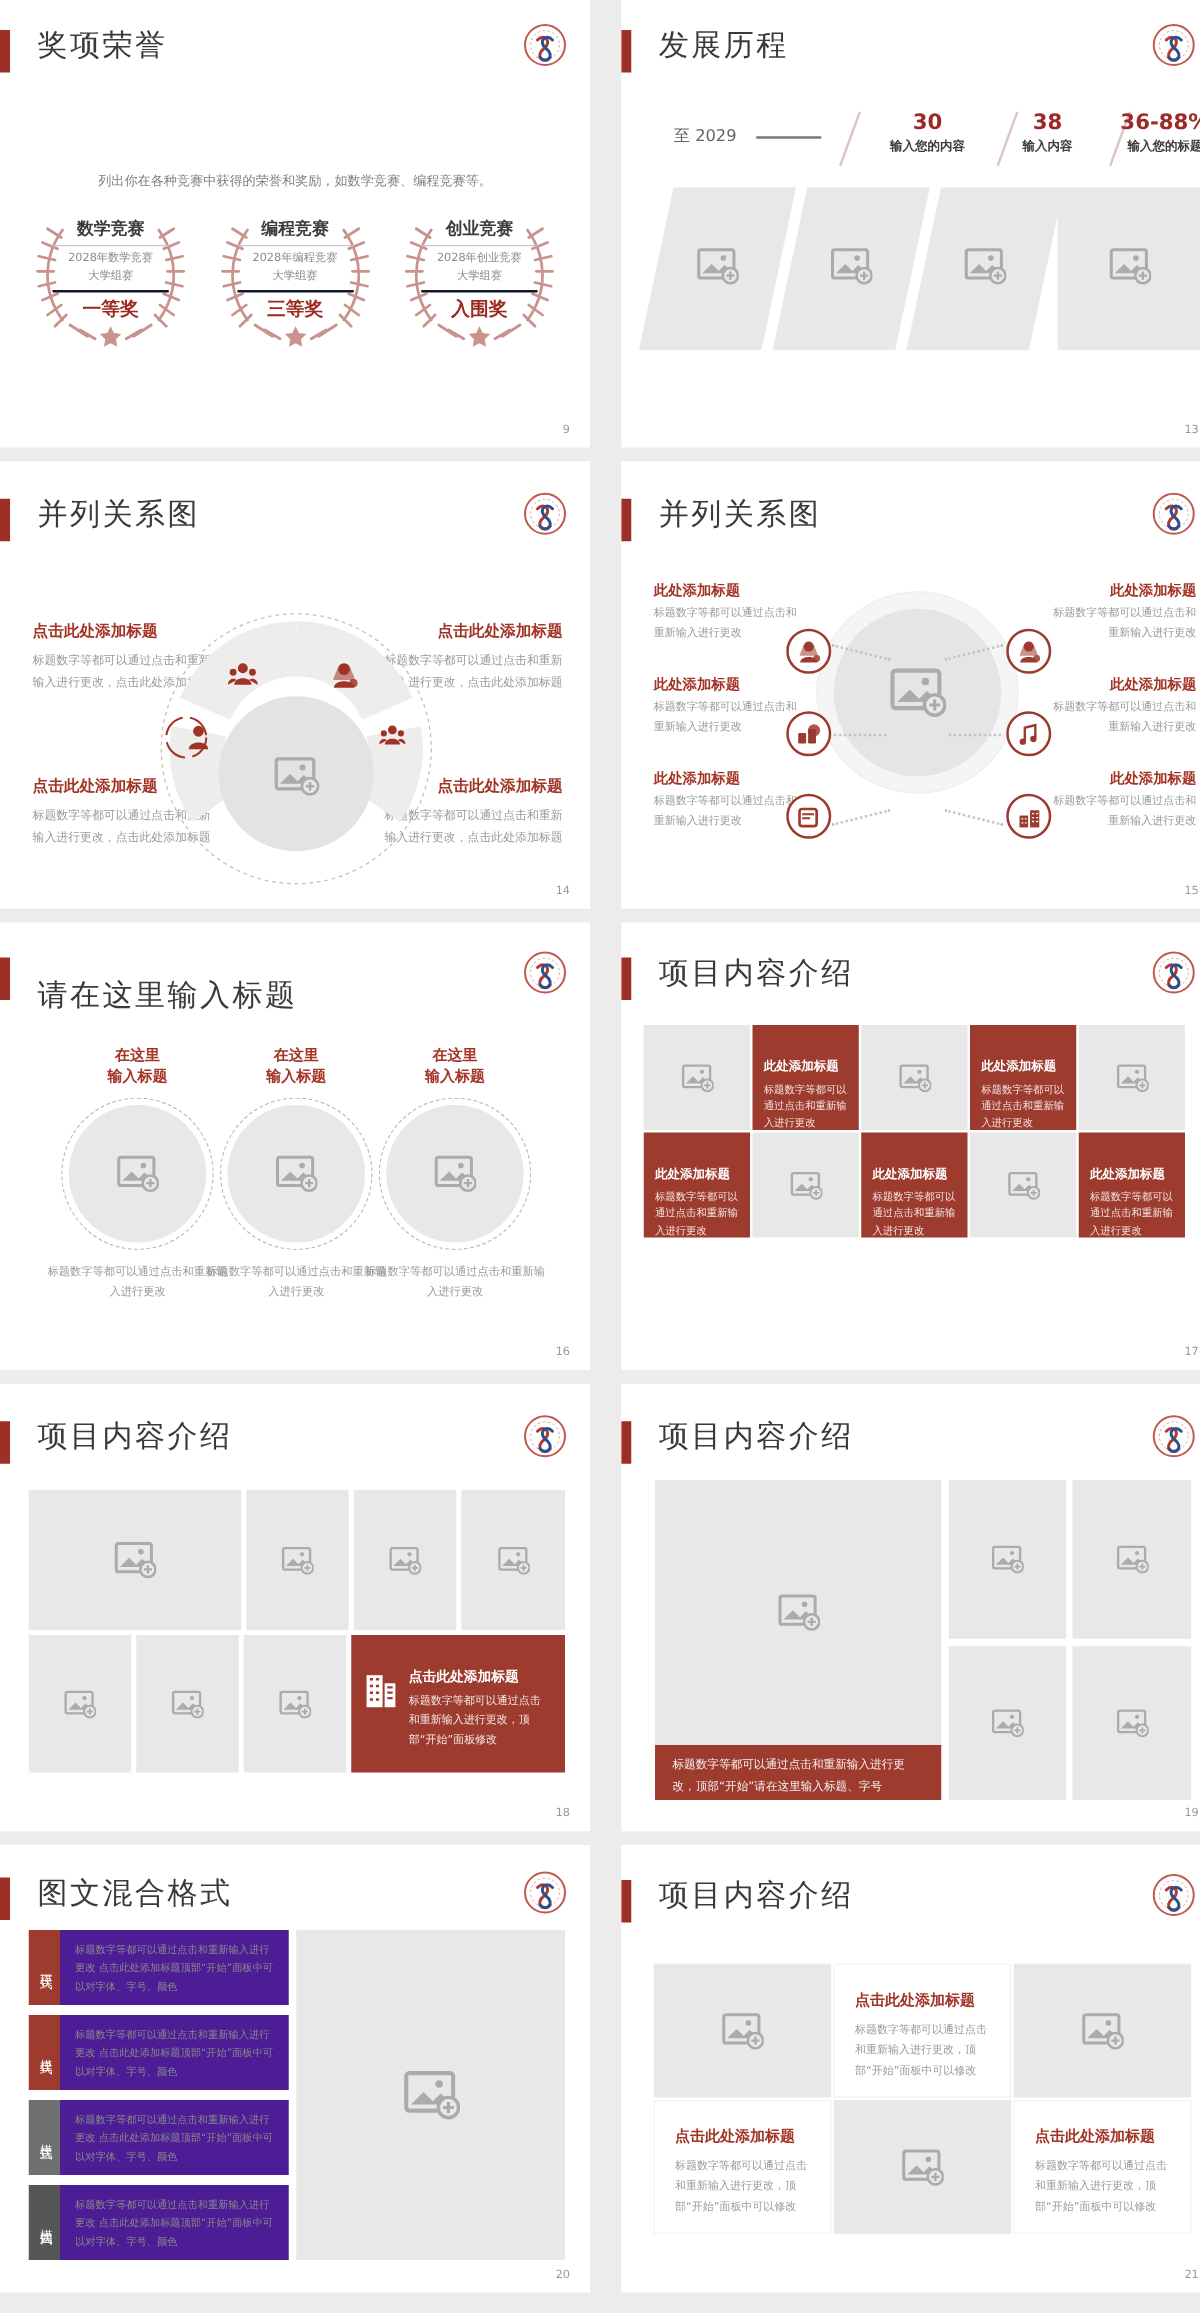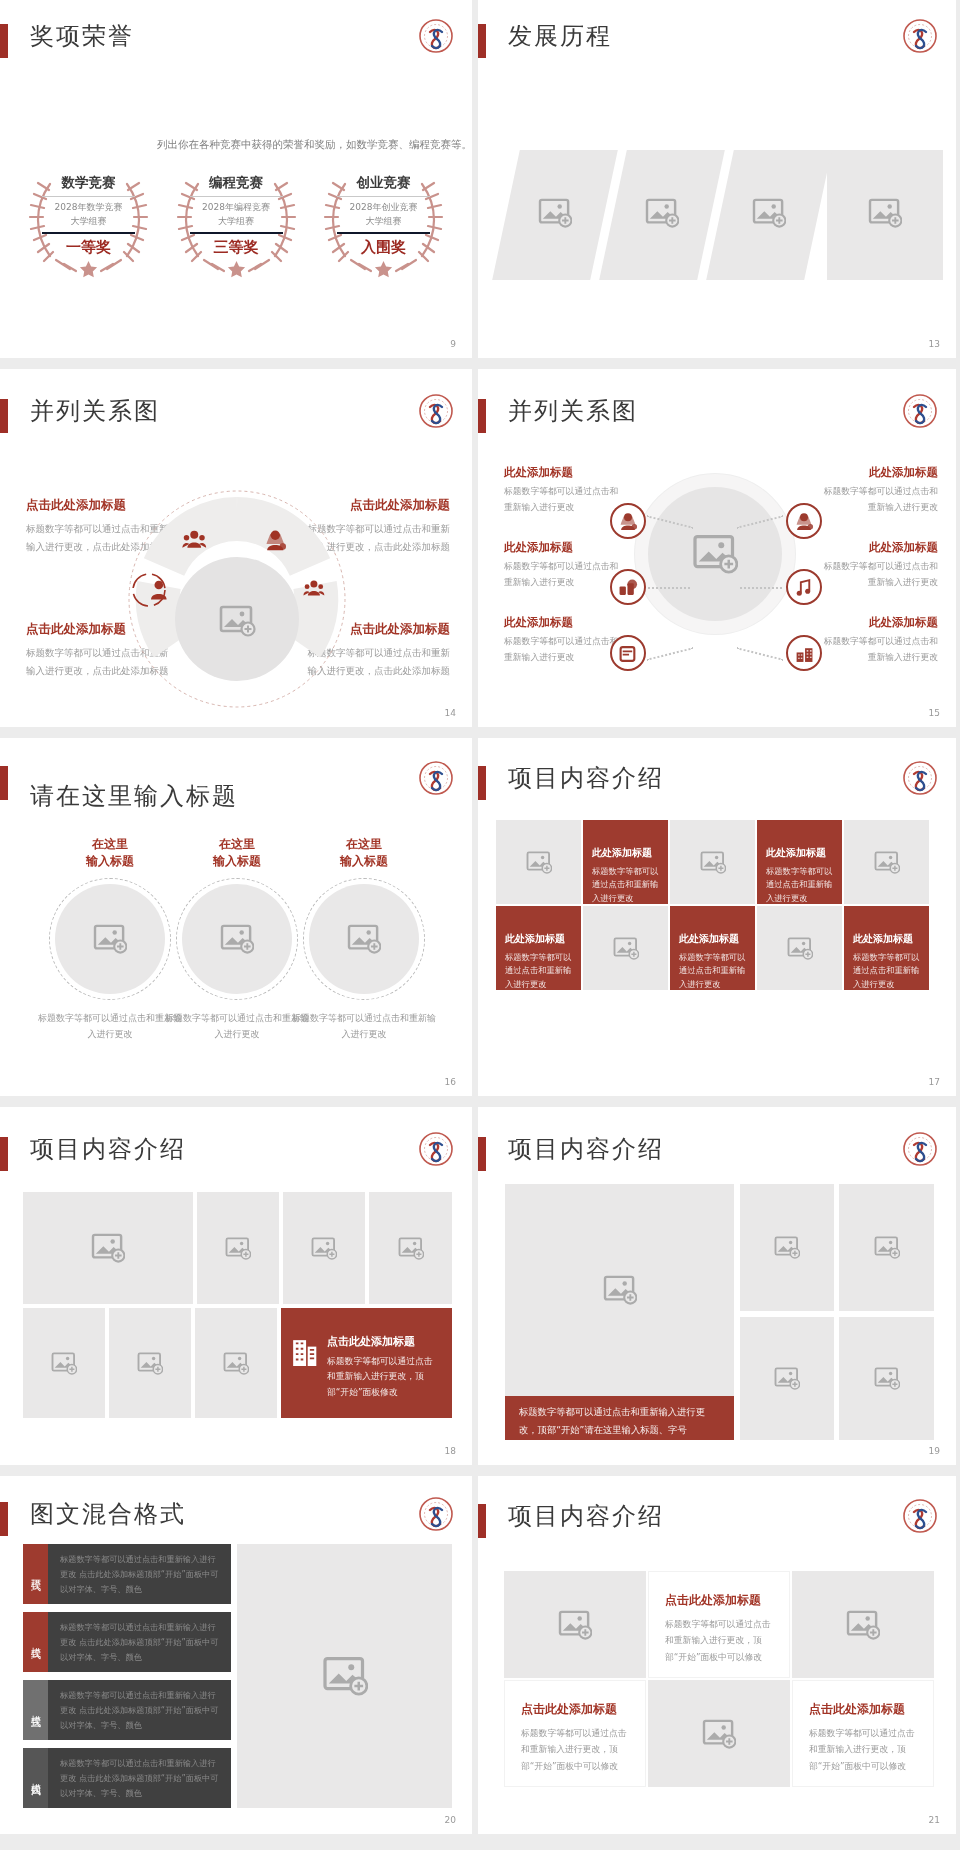--- a/index.html
+++ b/index.html
@@ -1,33 +1,33 @@
 <!DOCTYPE html>
 <html><head>
 <meta charset="utf-8">
 <style>
   :root{
     --red:#9e3b2f; --red-dark:#9e2f27; --red-text:#a23527; --rose:#c9928c;
     --bg:#ececec; --ph:#e9e8e8; --icon:#ababab; --body:#9a9a9a; --ink:#3a3a3a;
   }
   *{margin:0;padding:0;box-sizing:border-box}
   html,body{width:960px;background:var(--bg);font-family:"DejaVu Sans","Liberation Sans",sans-serif}
-  .deck{width:960px;height:1850px;display:grid;grid-template-columns:472px 478px;grid-template-rows:repeat(5,358px);gap:11px 6px;background:var(--bg)}
+  .deck{width:960px;height:1850px;display:grid;grid-template-columns:472px 478px;grid-template-rows:repeat(5,358px);gap:11px 25px;background:var(--bg)}
   .slide{position:relative;background:#fff;overflow:hidden}
   .bar{position:absolute;left:0;width:8px;height:34px;background:var(--red-dark)}
   .htitle{position:absolute;left:30px;font-size:24px;color:var(--ink);letter-spacing:2px;white-space:nowrap}
   .logo{position:absolute;width:36px;height:36px}
   .pnum{position:absolute;right:16px;bottom:9px;font-size:9px;color:#999}
   .ph{background:var(--ph);display:flex;align-items:center;justify-content:center;position:absolute}
   .imgicon{width:34px;height:30px}
   .imgicon.small{width:26px;height:23px}
   .imgicon.big{width:46px;height:40px}
   
   .s1-head{position:absolute;left:0;right:0;top:100px;text-align:center;font-size:23px;font-weight:bold;color:#333}
-  .s1-sub{position:absolute;left:0;right:0;top:138px;text-align:right;font-size:10.5px;color:#808080}
+  .s1-sub{position:absolute;left:0;right:0;top:138px;text-align:center;font-size:10.5px;color:#808080}
   .badges{position:absolute;left:16px;right:16px;top:168px;display:flex;justify-content:space-between}
   .badge{position:relative;width:145px;height:125px}
   .badge svg{position:absolute;inset:0}
   .badge .bx{position:absolute;left:26px;right:26px;top:6px;text-align:center}
   .bname{font-size:13.5px;font-weight:bold;color:#3b3b3b;padding-bottom:4px;border-bottom:1px solid #c9c9c9}
   .bdetail{font-size:9px;color:#8a8a8a;line-height:1.5;padding:4px 0;border-bottom:2px solid #0f172a}
   .bprize{font-size:15px;font-weight:bold;color:#9c2a22;padding-top:4px}
   
   .tl-row{position:absolute;left:30px;right:20px;top:88px;height:50px}
   .tl-label{position:absolute;left:12px;top:12px;font-size:13px;color:#666}
@@ -69,21 +69,21 @@
   
   .t7red{position:absolute;background:var(--red);display:flex;padding:26px 12px 0 12px;gap:10px}
   .t7red .rh{font-size:11px;font-weight:bold;color:#fff;margin-bottom:5px}
   .t7red .rb{font-size:8.8px;color:rgba(255,255,255,.88);line-height:1.75}
   
   .cap8{position:absolute;background:var(--red);color:rgba(255,255,255,.92);font-size:9.3px;line-height:1.9;padding:7px 14px}
   
   .row9{position:absolute;left:23px;display:flex;height:60px}
   .tab9{width:25px;background:var(--red);color:#fff;font-size:10px;writing-mode:vertical-rl;letter-spacing:2px;display:flex;align-items:center;justify-content:center}
   .tab9.g1{background:#707070}.tab9.g2{background:#565656}
-  .pan9{width:183px;background:#404040;padding:8px 12px;font-size:8.2px;color:#8a8a8a;line-height:1.85}
+  .pan9{width:183px;background:#4c1d95;padding:8px 12px;font-size:8.2px;color:#8a8a8a;line-height:1.85}
   
   .grid10{position:absolute;left:26px;top:95px;display:grid;grid-template-columns:repeat(3,142px);grid-template-rows:107px 107px;gap:2px}
   .t10{background:var(--ph);display:flex;align-items:center;justify-content:center}
   .t10.txt{background:#fff;border:1px solid #f2f2f2;padding:20px 16px;display:block}
   .t10 .rh{font-size:12px;font-weight:bold;color:var(--red-text);margin-bottom:7px}
   .t10 .rb{font-size:8.8px;color:var(--body);line-height:1.85}
   .dotline{position:absolute;border-top:2px dotted #c4c4c4;height:0;z-index:1}
 </style>
 </head>
 <body>
@@ -202,20 +202,39 @@
     </div>
     <div class="pnum">9</div>
   </div>
 
   <div class="slide">
     <div class="bar" style="top:24px"></div>
     <div class="htitle" style="top:20px">发展历程</div>
     <svg class="logo" style="right:18px;top:18px" viewBox="0 0 36 36">
         <use href="#i-logo"></use>
       </svg>
+    <div class="tl-row">
+      <div class="tl-label">至 2029</div>
+      <div class="tl-line"></div>
+      <div class="slash" style="left:152px"></div>
+      <div class="stat" style="left:160px">
+        <div class="v">30</div>
+        <div class="l">输入您的内容</div>
+      </div>
+      <div class="slash" style="left:278px"></div>
+      <div class="stat" style="left:256px">
+        <div class="v">38</div>
+        <div class="l">输入内容</div>
+      </div>
+      <div class="slash" style="left:368px"></div>
+      <div class="stat" style="left:350px">
+        <div class="v">36-88%</div>
+        <div class="l">输入您的标题</div>
+      </div>
+    </div>
     <div class="para-row">
       <div class="para">
           <div class="unskew"><svg class="imgicon" viewBox="0 0 36 32">
               <use href="#i-img"></use>
             </svg></div>
         </div>
       <div class="para">
           <div class="unskew"><svg class="imgicon" viewBox="0 0 36 32">
               <use href="#i-img"></use>
             </svg></div>

